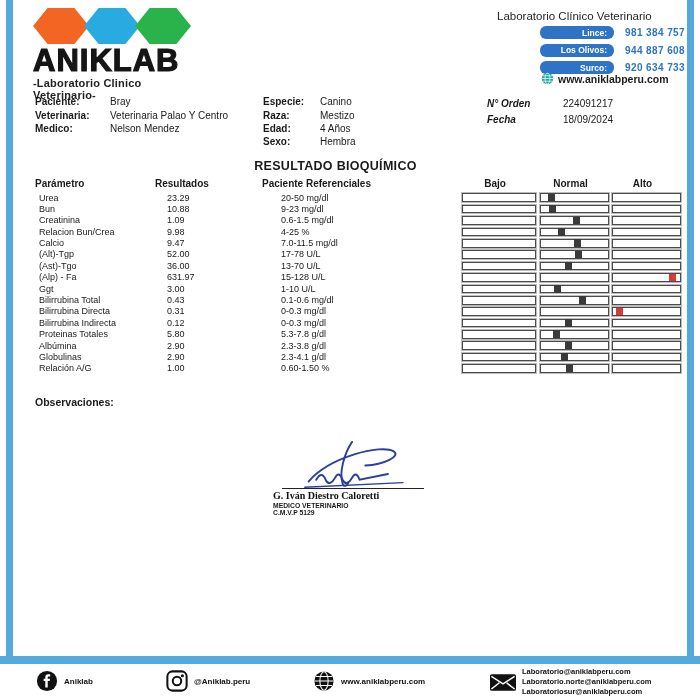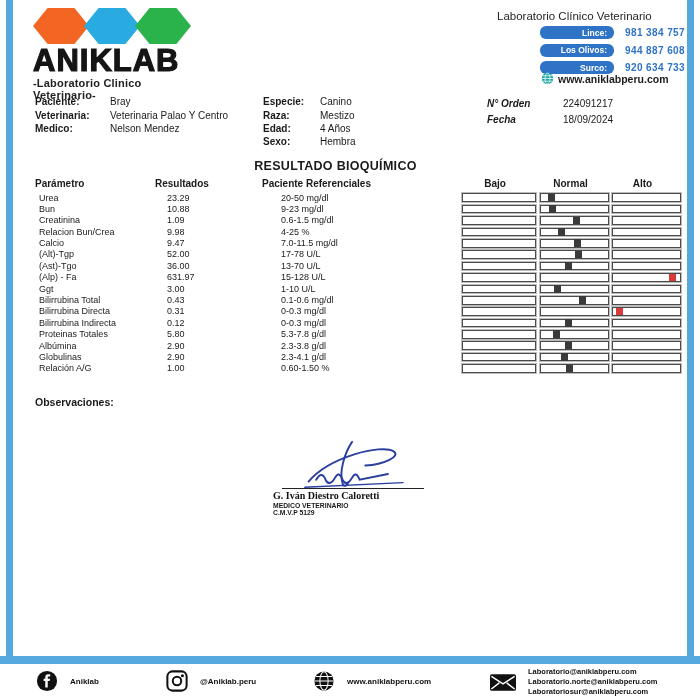--- a/index.html
+++ b/index.html
@@ -62,21 +62,21 @@
 
   
   .sig-block{left:273px;top:440px;width:160px;}
   .sig-svg{width:150px;height:52px;display:block;margin:0 auto;}
   .sig-line{width:142px;border-top:1.3px solid #222;margin:-4px auto 0;}
   .sig-name{font-family:"Liberation Serif",serif;font-weight:700;font-size:10px;margin-top:1px;color:#111;}
   .sig-title{font-size:6.8px;font-weight:700;margin-top:1px;}
   .sig-lic{font-size:6.8px;font-weight:700;}
 
   
-  .f-item{position:absolute;display:flex;align-items:center;gap:12px;}
+  .f-item{position:absolute;display:flex;align-items:center;gap:6px;}
   .f-label{font-size:8px;font-weight:700;color:#111;white-space:nowrap;}
   .f-fb{left:36px;top:670px;}   .f-fb svg{width:22px;height:22px;}
   .f-ig{left:166px;top:670px;}  .f-ig svg{width:22px;height:22px;}
   .f-globe{left:313px;top:670px;} .f-globe svg{width:22px;height:22px;}
   .f-mail{left:490px;top:667px;align-items:center;} .f-mail svg{width:26px;height:17px;}
   .email-list{display:flex;flex-direction:column;justify-content:center;}
   .email-item{font-size:7.5px;font-weight:700;line-height:10px;color:#111;white-space:nowrap;}
 </style>
 </head>
 <body>

